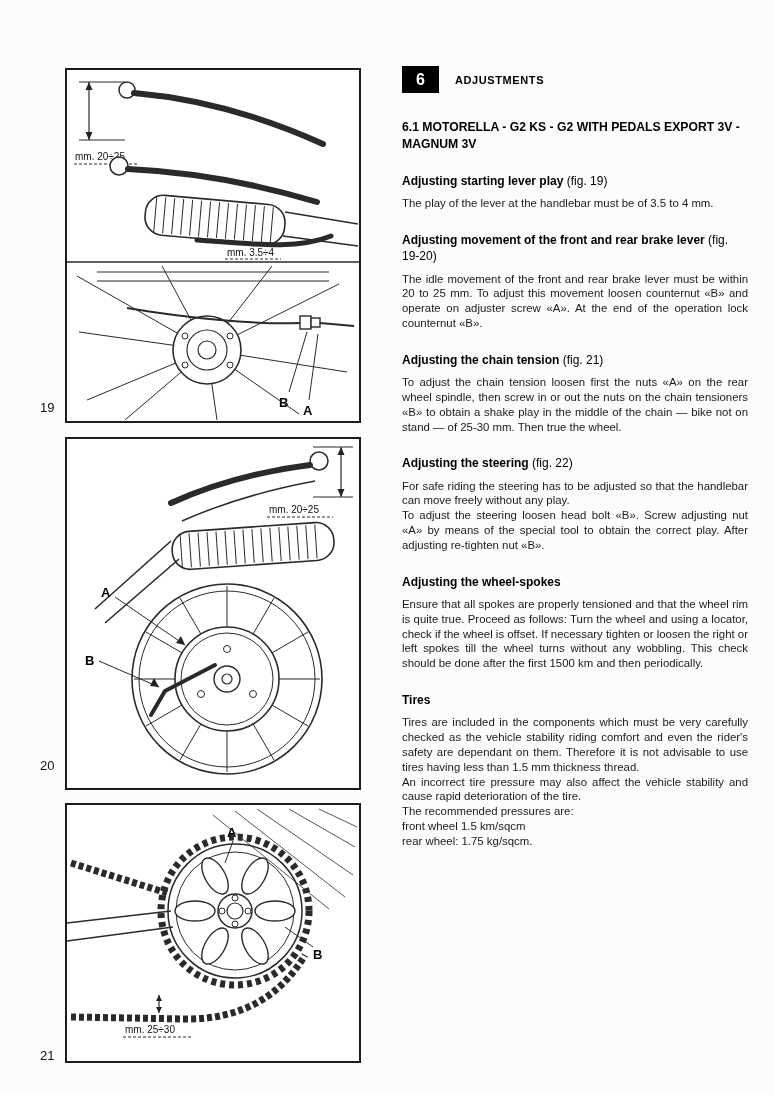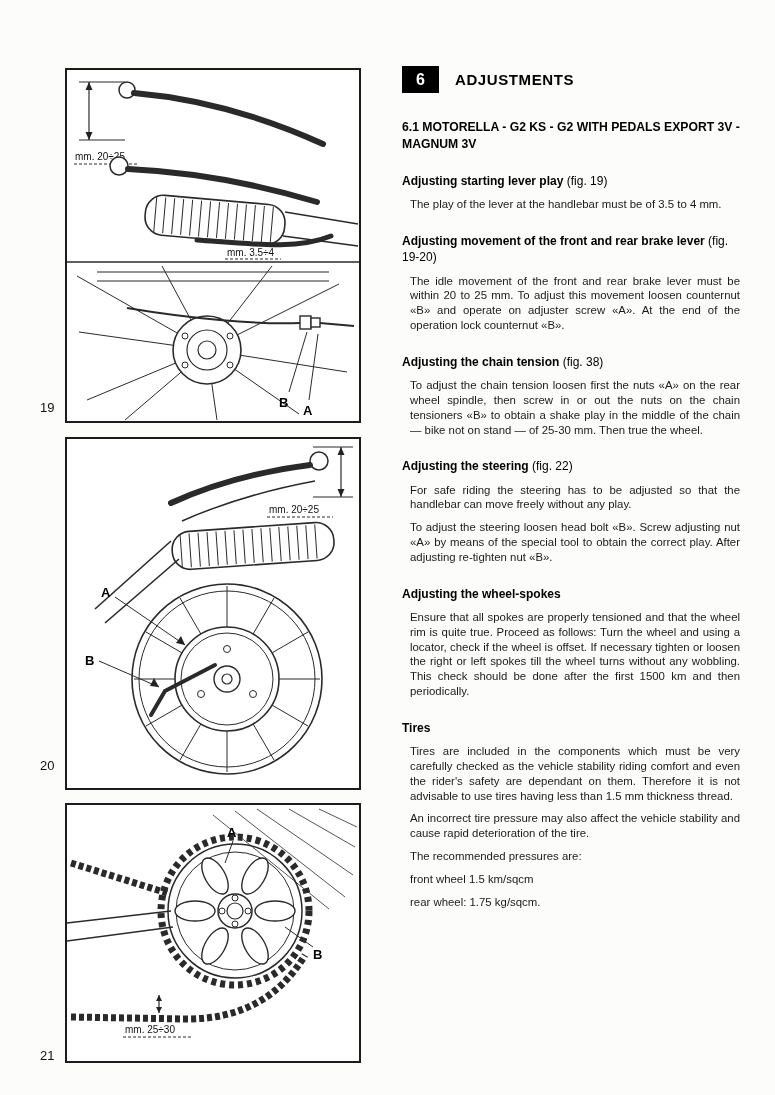--- a/index.html
+++ b/index.html
@@ -14,26 +14,26 @@
   .fig-num{position:absolute;font-weight:normal;font-size:13px;color:#111;}
   .page-num{position:absolute;left:58px;top:1096px;font-size:14px;color:#0369a1;}
   line,path.s,circle.s,ellipse.s,rect.s{stroke:#2a2a2a;fill:none;}
   .svg-label{font-family:"Liberation Sans",sans-serif;font-size:10px;fill:#111;}
   .svg-label-bold{font-family:"Liberation Sans",sans-serif;font-size:13px;font-weight:bold;fill:#000;}
   
   .text-col{position:absolute;left:402px;top:66px;width:346px;}
   .chapter-header{display:flex;align-items:center;gap:16px;margin-bottom:26px;}
   .chapter-box{width:37px;height:27px;background:#000;color:#fff;font-weight:bold;
     font-size:16px;display:flex;align-items:center;justify-content:center;}
-  .chapter-title{font-weight:bold;font-size:15px;letter-spacing:.6px;color:#000;}
+  .chapter-title{font-weight:bold;font-size:11px;letter-spacing:.6px;color:#000;}
   .subheader{font-weight:bold;font-size:12.2px;line-height:1.4;margin:8px 0 20px 0;color:#000;}
   .section{margin:0 0 21px 0;}
   .section-heading{font-size:12px;font-weight:bold;margin:0 0 7px 0;line-height:1.35;color:#000;}
   .section-heading .fig-ref{font-weight:normal;}
-  .body-para{font-size:11.4px;line-height:1.3;text-align:justify;margin:8px;color:#1a1a1a;}
+  .body-para{font-size:11.4px;line-height:1.3;text-align:justify;margin:0;color:#1a1a1a;}
   .body-para + .body-para{margin-top:0;}
 </style>
 </head>
 <body>
 
 <div class="page">
 
   <div class="fig-frame" style="left:65px;top:68px;width:296px;height:355px;">
     <svg viewBox="0 0 292 351">
 
@@ -225,21 +225,21 @@
       <h3 class="section-heading"><span>Adjusting starting lever play</span><span class="fig-ref"> (fig. 19)</span></h3>
       <p class="body-para">The play of the lever at the handlebar must be of 3.5 to 4 mm.</p>
     </div>
 
     <div class="section">
       <h3 class="section-heading"><span>Adjusting movement of the front and rear brake lever</span><span class="fig-ref"> (fig. 19-20)</span></h3>
       <p class="body-para">The idle movement of the front and rear brake lever must be within 20 to 25 mm. To adjust this movement loosen counternut «B» and operate on adjuster screw «A». At the end of the operation lock counternut «B».</p>
     </div>
 
     <div class="section">
-      <h3 class="section-heading"><span>Adjusting the chain tension</span><span class="fig-ref"> (fig. 38)</span></h3>
+      <h3 class="section-heading"><span>Adjusting the chain tension</span><span class="fig-ref"> (fig. 21)</span></h3>
       <p class="body-para">To adjust the chain tension loosen first the nuts «A» on the rear wheel spindle, then screw in or out the nuts on the chain tensioners «B» to obtain a shake play in the middle of the chain — bike not on stand — of 25-30 mm. Then true the wheel.</p>
     </div>
 
     <div class="section">
       <h3 class="section-heading"><span>Adjusting the steering</span><span class="fig-ref"> (fig. 22)</span></h3>
       <p class="body-para">For safe riding the steering has to be adjusted so that the handlebar can move freely without any play.</p>
       <p class="body-para">To adjust the steering loosen head bolt «B». Screw adjusting nut «A» by means of the special tool to obtain the correct play. After adjusting re-tighten nut «B».</p>
     </div>
 
     <div class="section">

